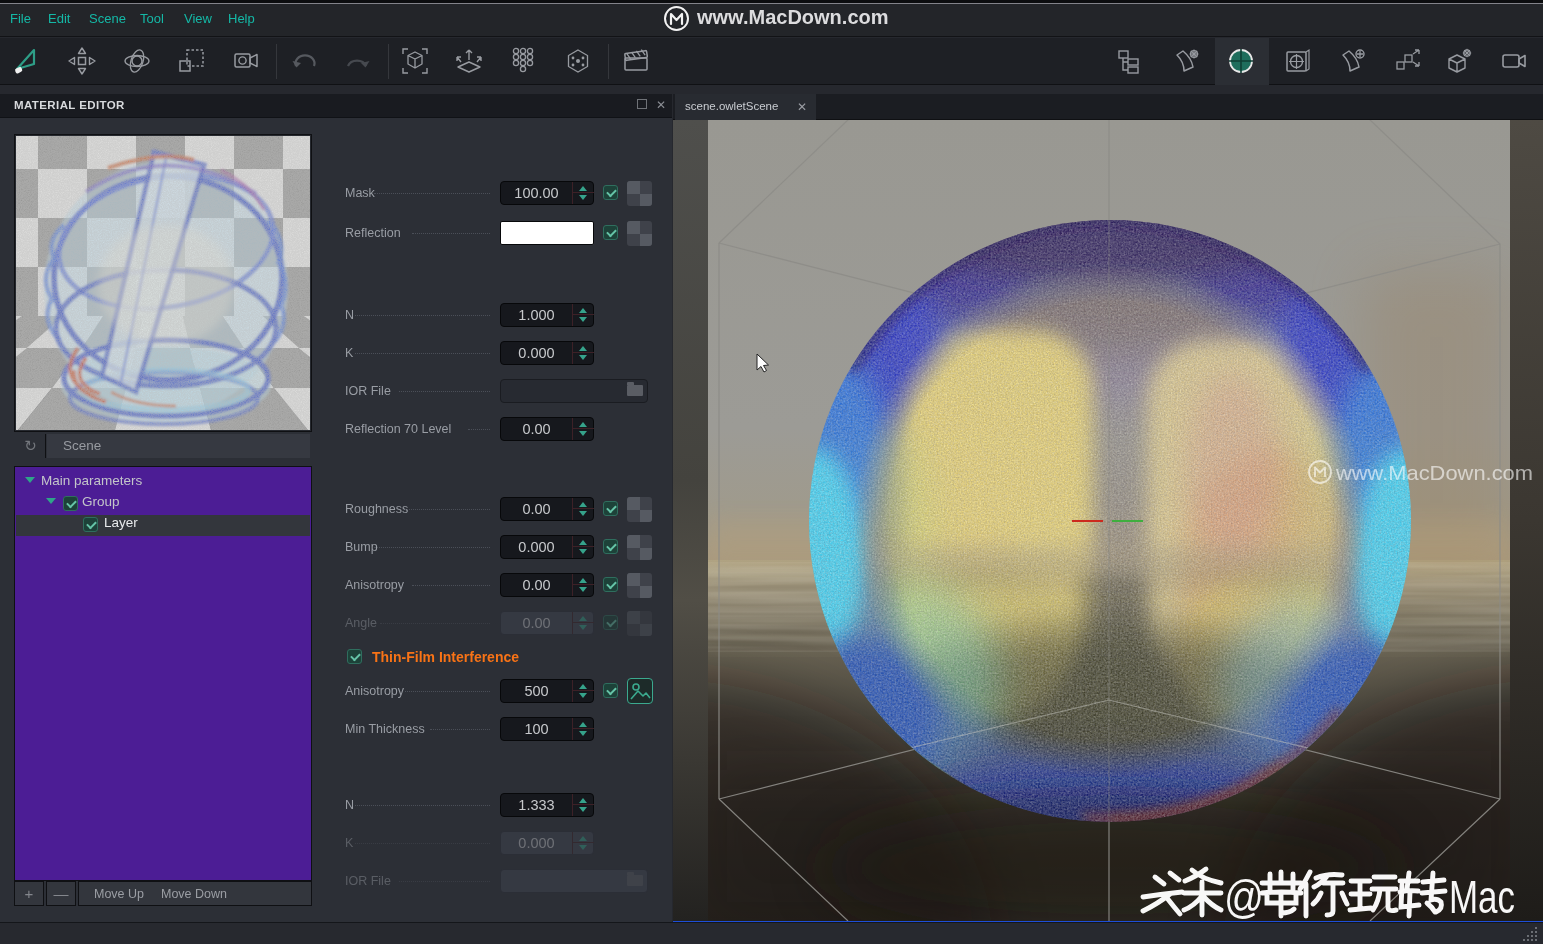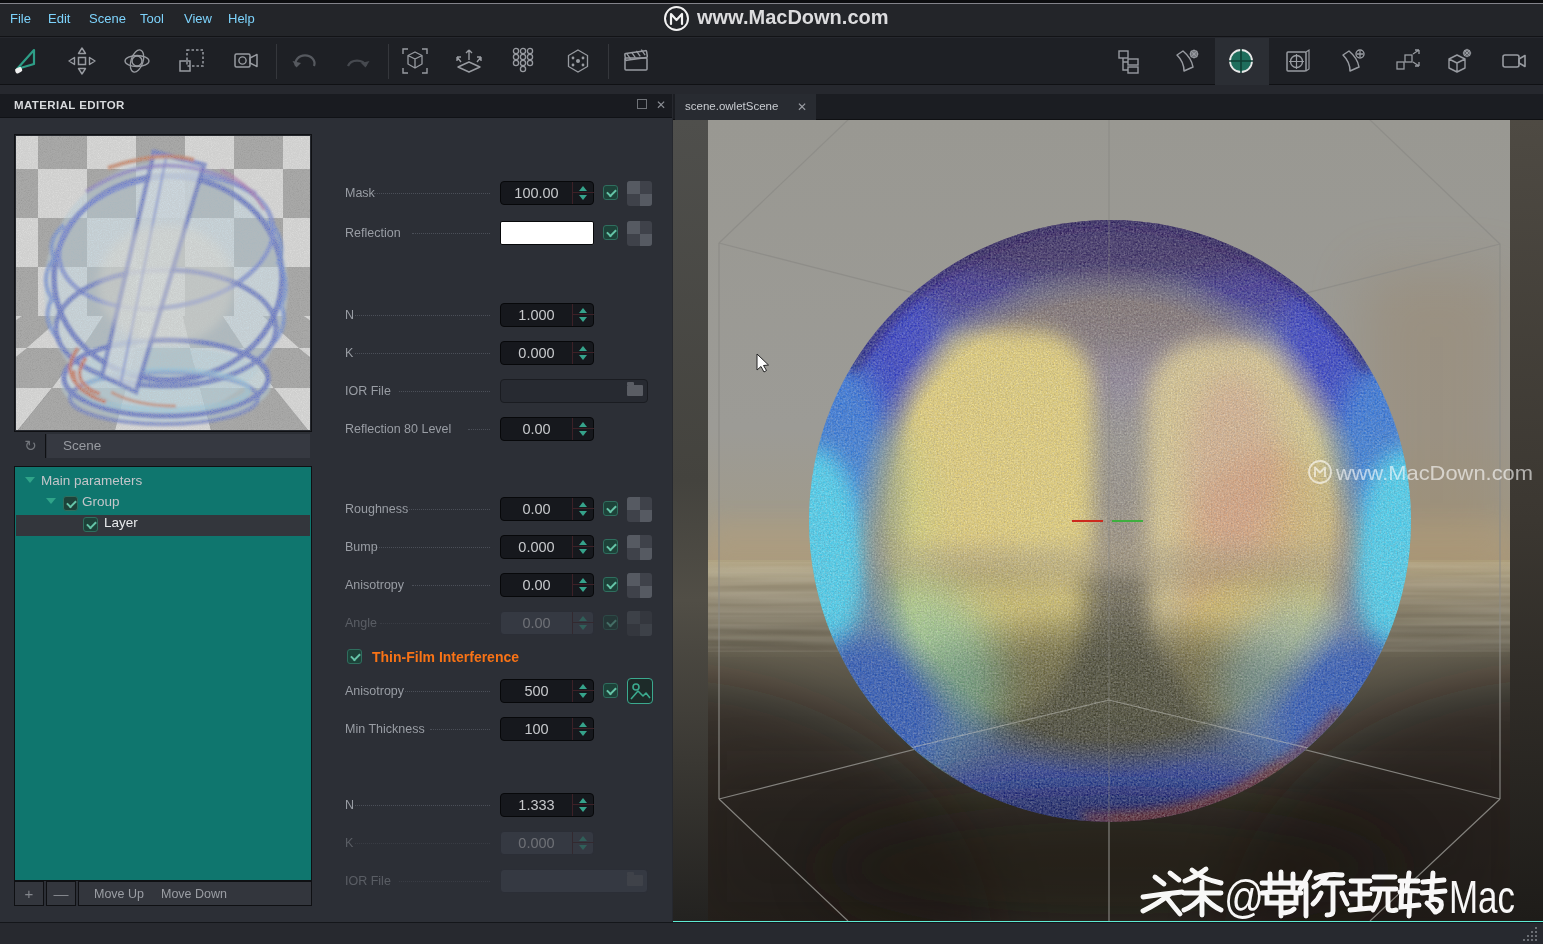--- a/index.html
+++ b/index.html
@@ -5,21 +5,21 @@
 * { margin:0; padding:0; box-sizing:border-box; }
 html,body { width:1543px; height:944px; overflow:hidden; background:#26282e;
   font-family:"Liberation Sans", sans-serif; }
 #app { position:relative; width:1543px; height:944px; }
 
 
 #menubar { position:absolute; left:0; top:0; width:1543px; height:37px;
   background:#232529; border-bottom:1px solid #121316; }
 #menubar:before { content:""; position:absolute; left:0; top:0; width:1543px; height:3px; background:#0c0d0f; }
 #menubar:after { content:""; position:absolute; left:0; top:3px; width:1543px; height:1px; background:#83838a; }
-#menubar .mi { position:absolute; top:11px; font-size:13px; color:#7dd3fc; }
+#menubar .mi { position:absolute; top:11px; font-size:13px; color:#14b8a6; }
 #brand-top { position:absolute; left:697px; top:6px; font-size:20px; font-weight:bold; color:#dcdcde; }
 
 
 #toolbar { position:absolute; left:0; top:38px; width:1543px; height:47px;
   background:#1e2025; border-bottom:1px solid #101114; }
 .tsep { position:absolute; top:6px; width:1px; height:35px; background:#35373c; }
 .ticon { position:absolute; top:8px; width:30px; height:30px; }
 #acttile { position:absolute; left:1215px; top:0; width:54px; height:47px; background:#2b2e34; }
 
 
@@ -34,21 +34,21 @@
   background:#26292f; border:1px solid #0f1013; }
 #prevsvg { position:absolute; left:16px; top:42px; width:294px; height:294px; }
 #scenerow { position:absolute; left:16px; top:340px; width:294px; height:24px; }
 #refbtn { position:absolute; left:0; top:0; width:30px; height:24px; background:#2c2f36;
   border-right:1px solid #0f1013; color:#73767c; font-size:15px; text-align:center; line-height:23px;}
 #scenefield { position:absolute; left:31px; top:0; width:263px; height:24px; background:#363941; }
 #scenefield span { position:absolute; left:16px; top:4px; font-size:13.5px; color:#989ba1; }
 
 
 #tree { position:absolute; left:14px; top:372px; width:298px; height:415px;
-  background:#0f766e; border:1px solid #0f1013; }
+  background:#4c1d95; border:1px solid #0f1013; }
 .trow { position:absolute; left:1px; width:294px; height:21px; font-size:13.5px; color:#c3c5c9; }
 .tri { display:inline-block; width:0; height:0; border-left:5px solid transparent;
   border-right:5px solid transparent; border-top:6px solid #2fa489; vertical-align:middle; }
 .cb { position:absolute; width:15px; height:15px; border-radius:3px; background:#1d4239;
   border:1px solid #2f6e5e; }
 .cb:after { content:""; position:absolute; left:3px; top:3px; width:7px; height:4px;
   border-left:2px solid #66c4a8; border-bottom:2px solid #66c4a8; transform:rotate(-45deg); }
 
 
 #treebtns { position:absolute; left:14px; top:787px; width:298px; height:25px; }
@@ -88,21 +88,21 @@
 .checker { position:absolute; left:311px; top:0; width:25px; height:25px; border-radius:3px;
   overflow:hidden; background:#3f424a; }
 .checker i { position:absolute; width:13px; height:13px; background:#565a62; }
 .imgbtn { position:absolute; left:311px; top:-1px; width:26px; height:26px; border-radius:4px;
   background:#1d2b29; border:1px solid #3ba98e; }
 .dim { opacity:0.42; }
 .dim .pfield { background:#434754; border-color:#2a2d36; }
 .tfi { font-size:14px; font-weight:bold; color:#f97316; }
 
 
-#viewport { position:absolute; left:673px; top:94px; width:870px; height:829px; background:#5eead4; }
+#viewport { position:absolute; left:673px; top:94px; width:870px; height:829px; background:#1d4ed8; }
 #tabbar { position:absolute; left:0; top:0; width:870px; height:26px; background:#1b1d22;
   border-bottom:1px solid #0f1013; }
 #tab { position:absolute; left:2px; top:0; width:141px; height:26px; background:#282b31; }
 #tab span { position:absolute; left:10px; top:6px; font-size:11.5px; color:#c9ccd1; }
 #tab .x { left:auto; right:9px; color:#9b9ea4; font-size:12px; }
 #rendersvg { position:absolute; left:0; top:26px; width:870px; height:803px; }
 
 
 #botbar { position:absolute; left:0; top:922px; width:1543px; height:22px; background:#27292f;
   border-top:1px solid #14161a; }
@@ -420,21 +420,21 @@
           </div>
         </div>
 <div class="prow" style="top:261px">
           <span class="plabel">IOR File</span>
           <span class="pleader" style="left:83px;width:91px"></span>
           <div class="pfield filef">
             <span class="folder"></span>
           </div>
         </div>
 <div class="prow" style="top:299px">
-          <span class="plabel">Reflection 80 Level</span>
+          <span class="plabel">Reflection 70 Level</span>
           <span class="pleader" style="left:152px;width:22px"></span>
           <div class="pfield spin">
             <span class="spintxt">0.00</span>
             <div class="spincol">
               <span class="sup"></span>
               <span class="smid"></span>
               <span class="sdn"></span>
             </div>
           </div>
         </div>

